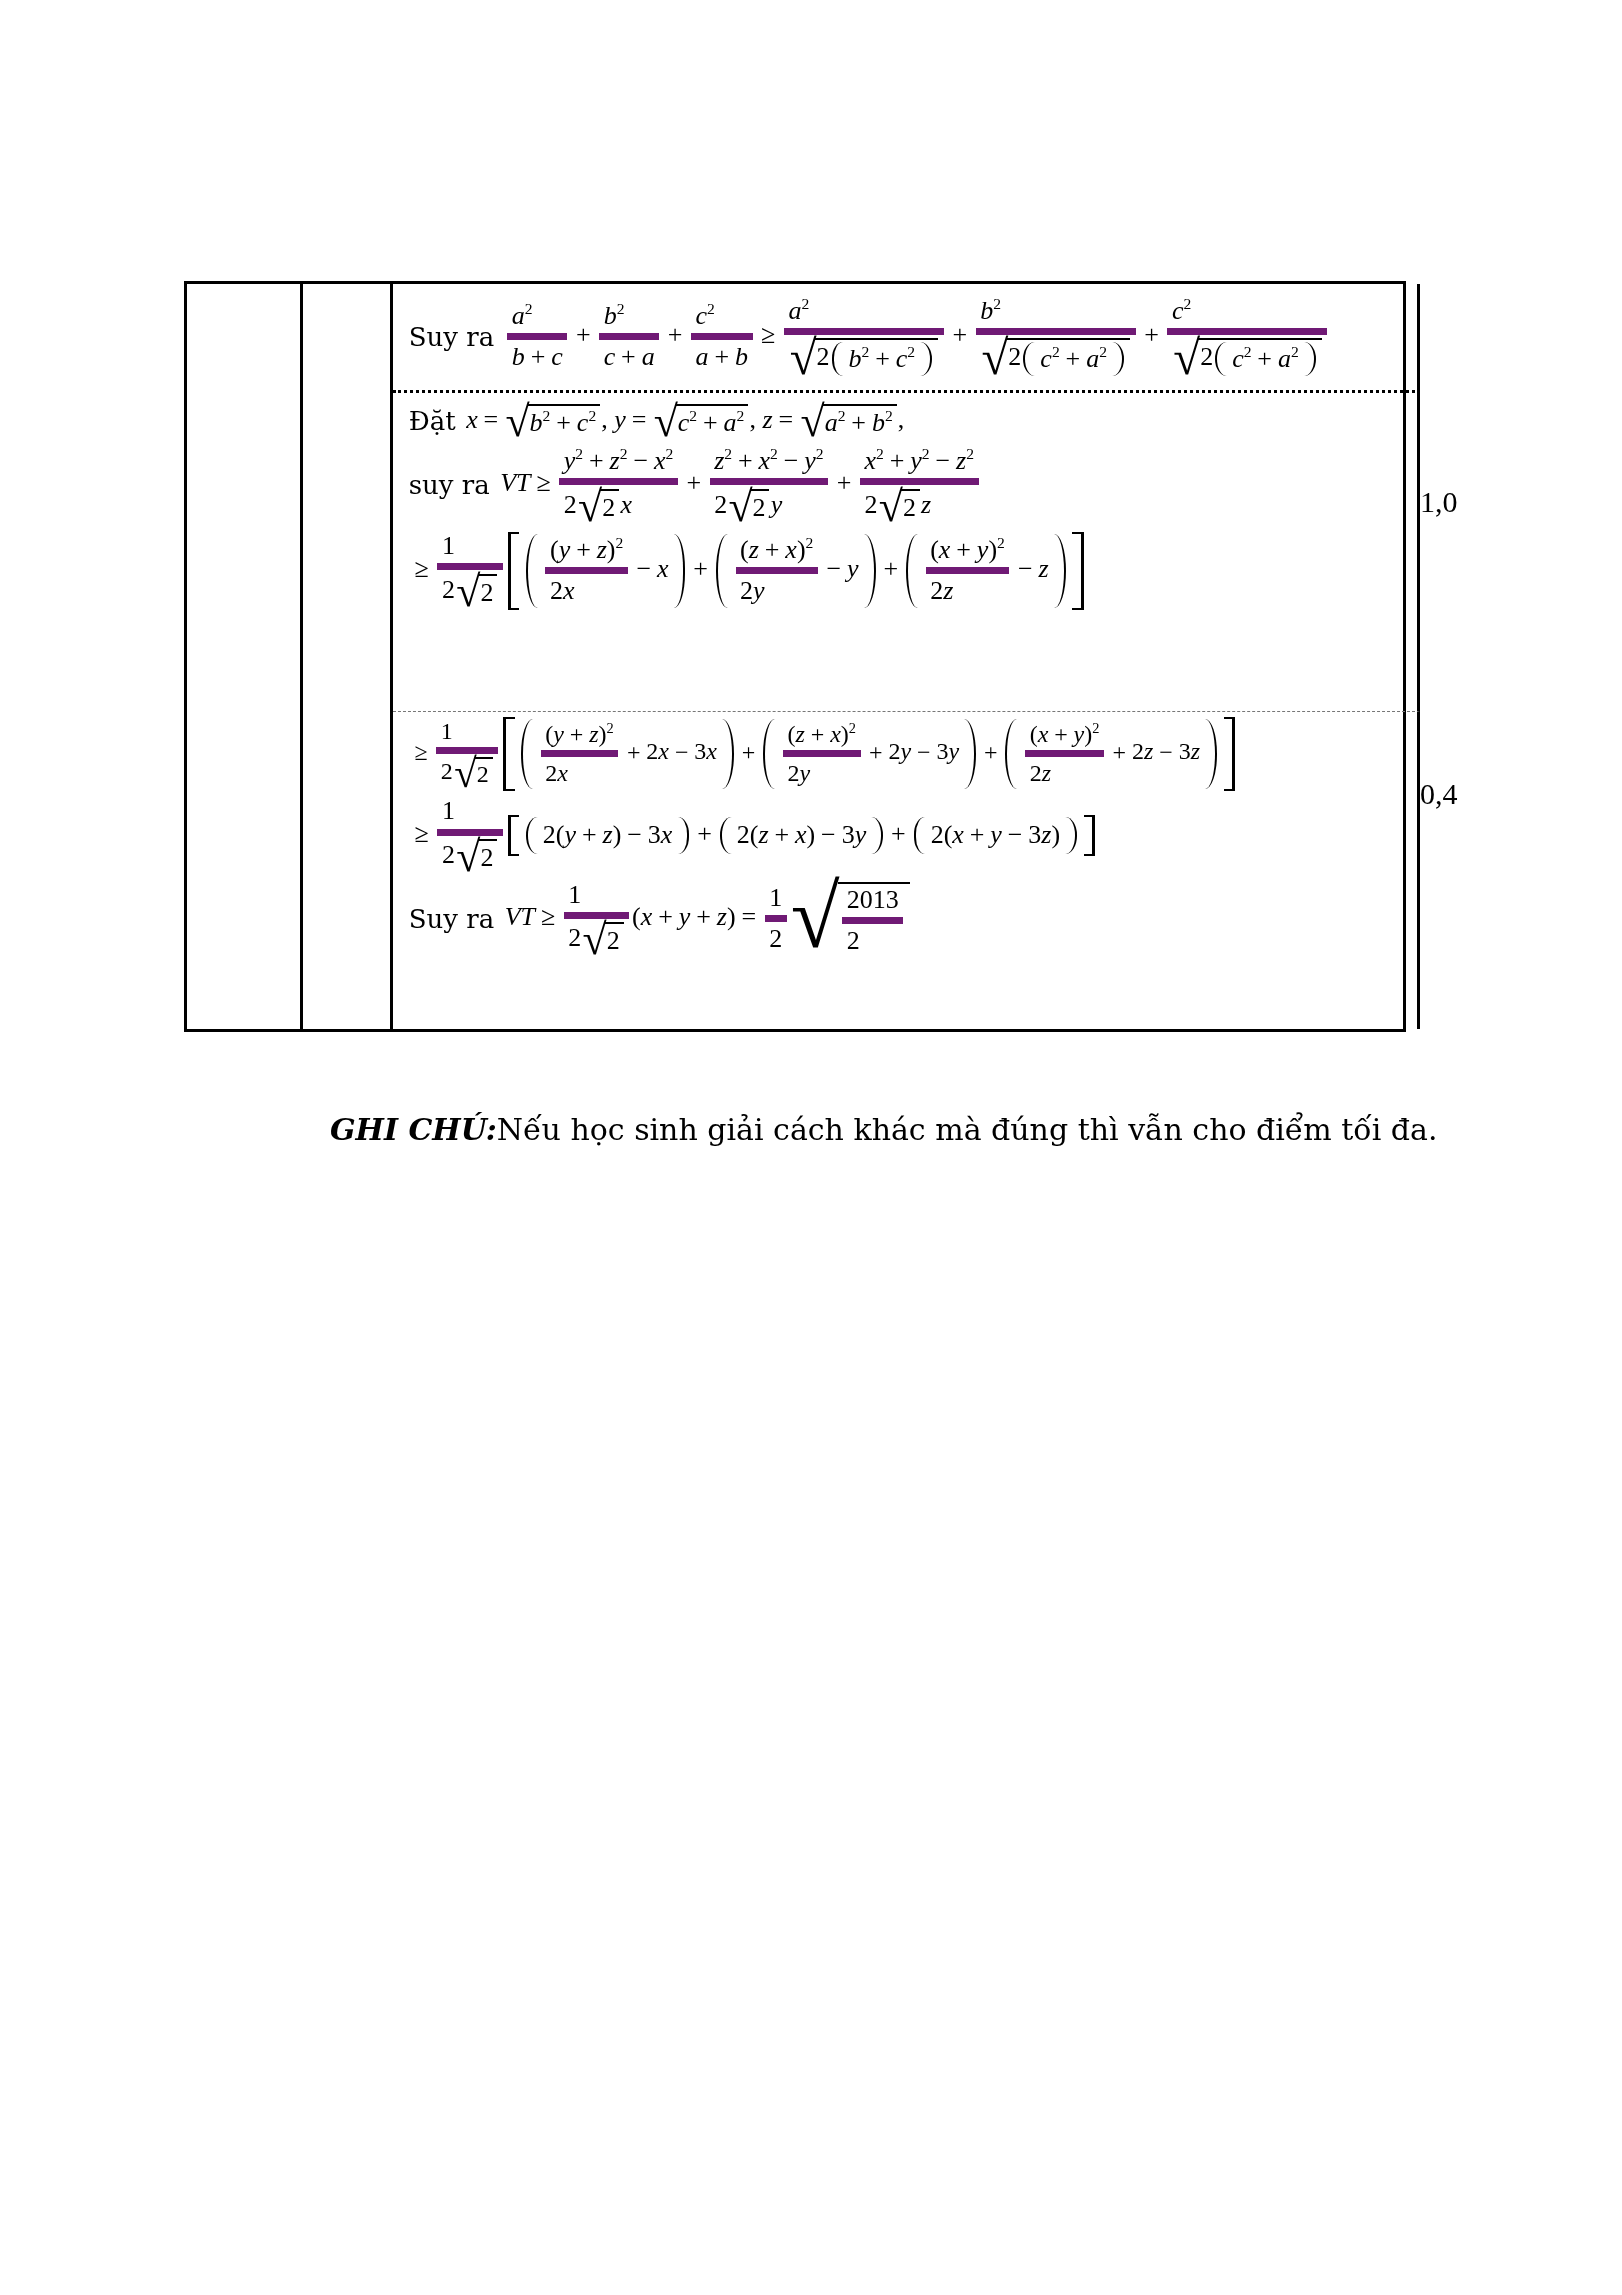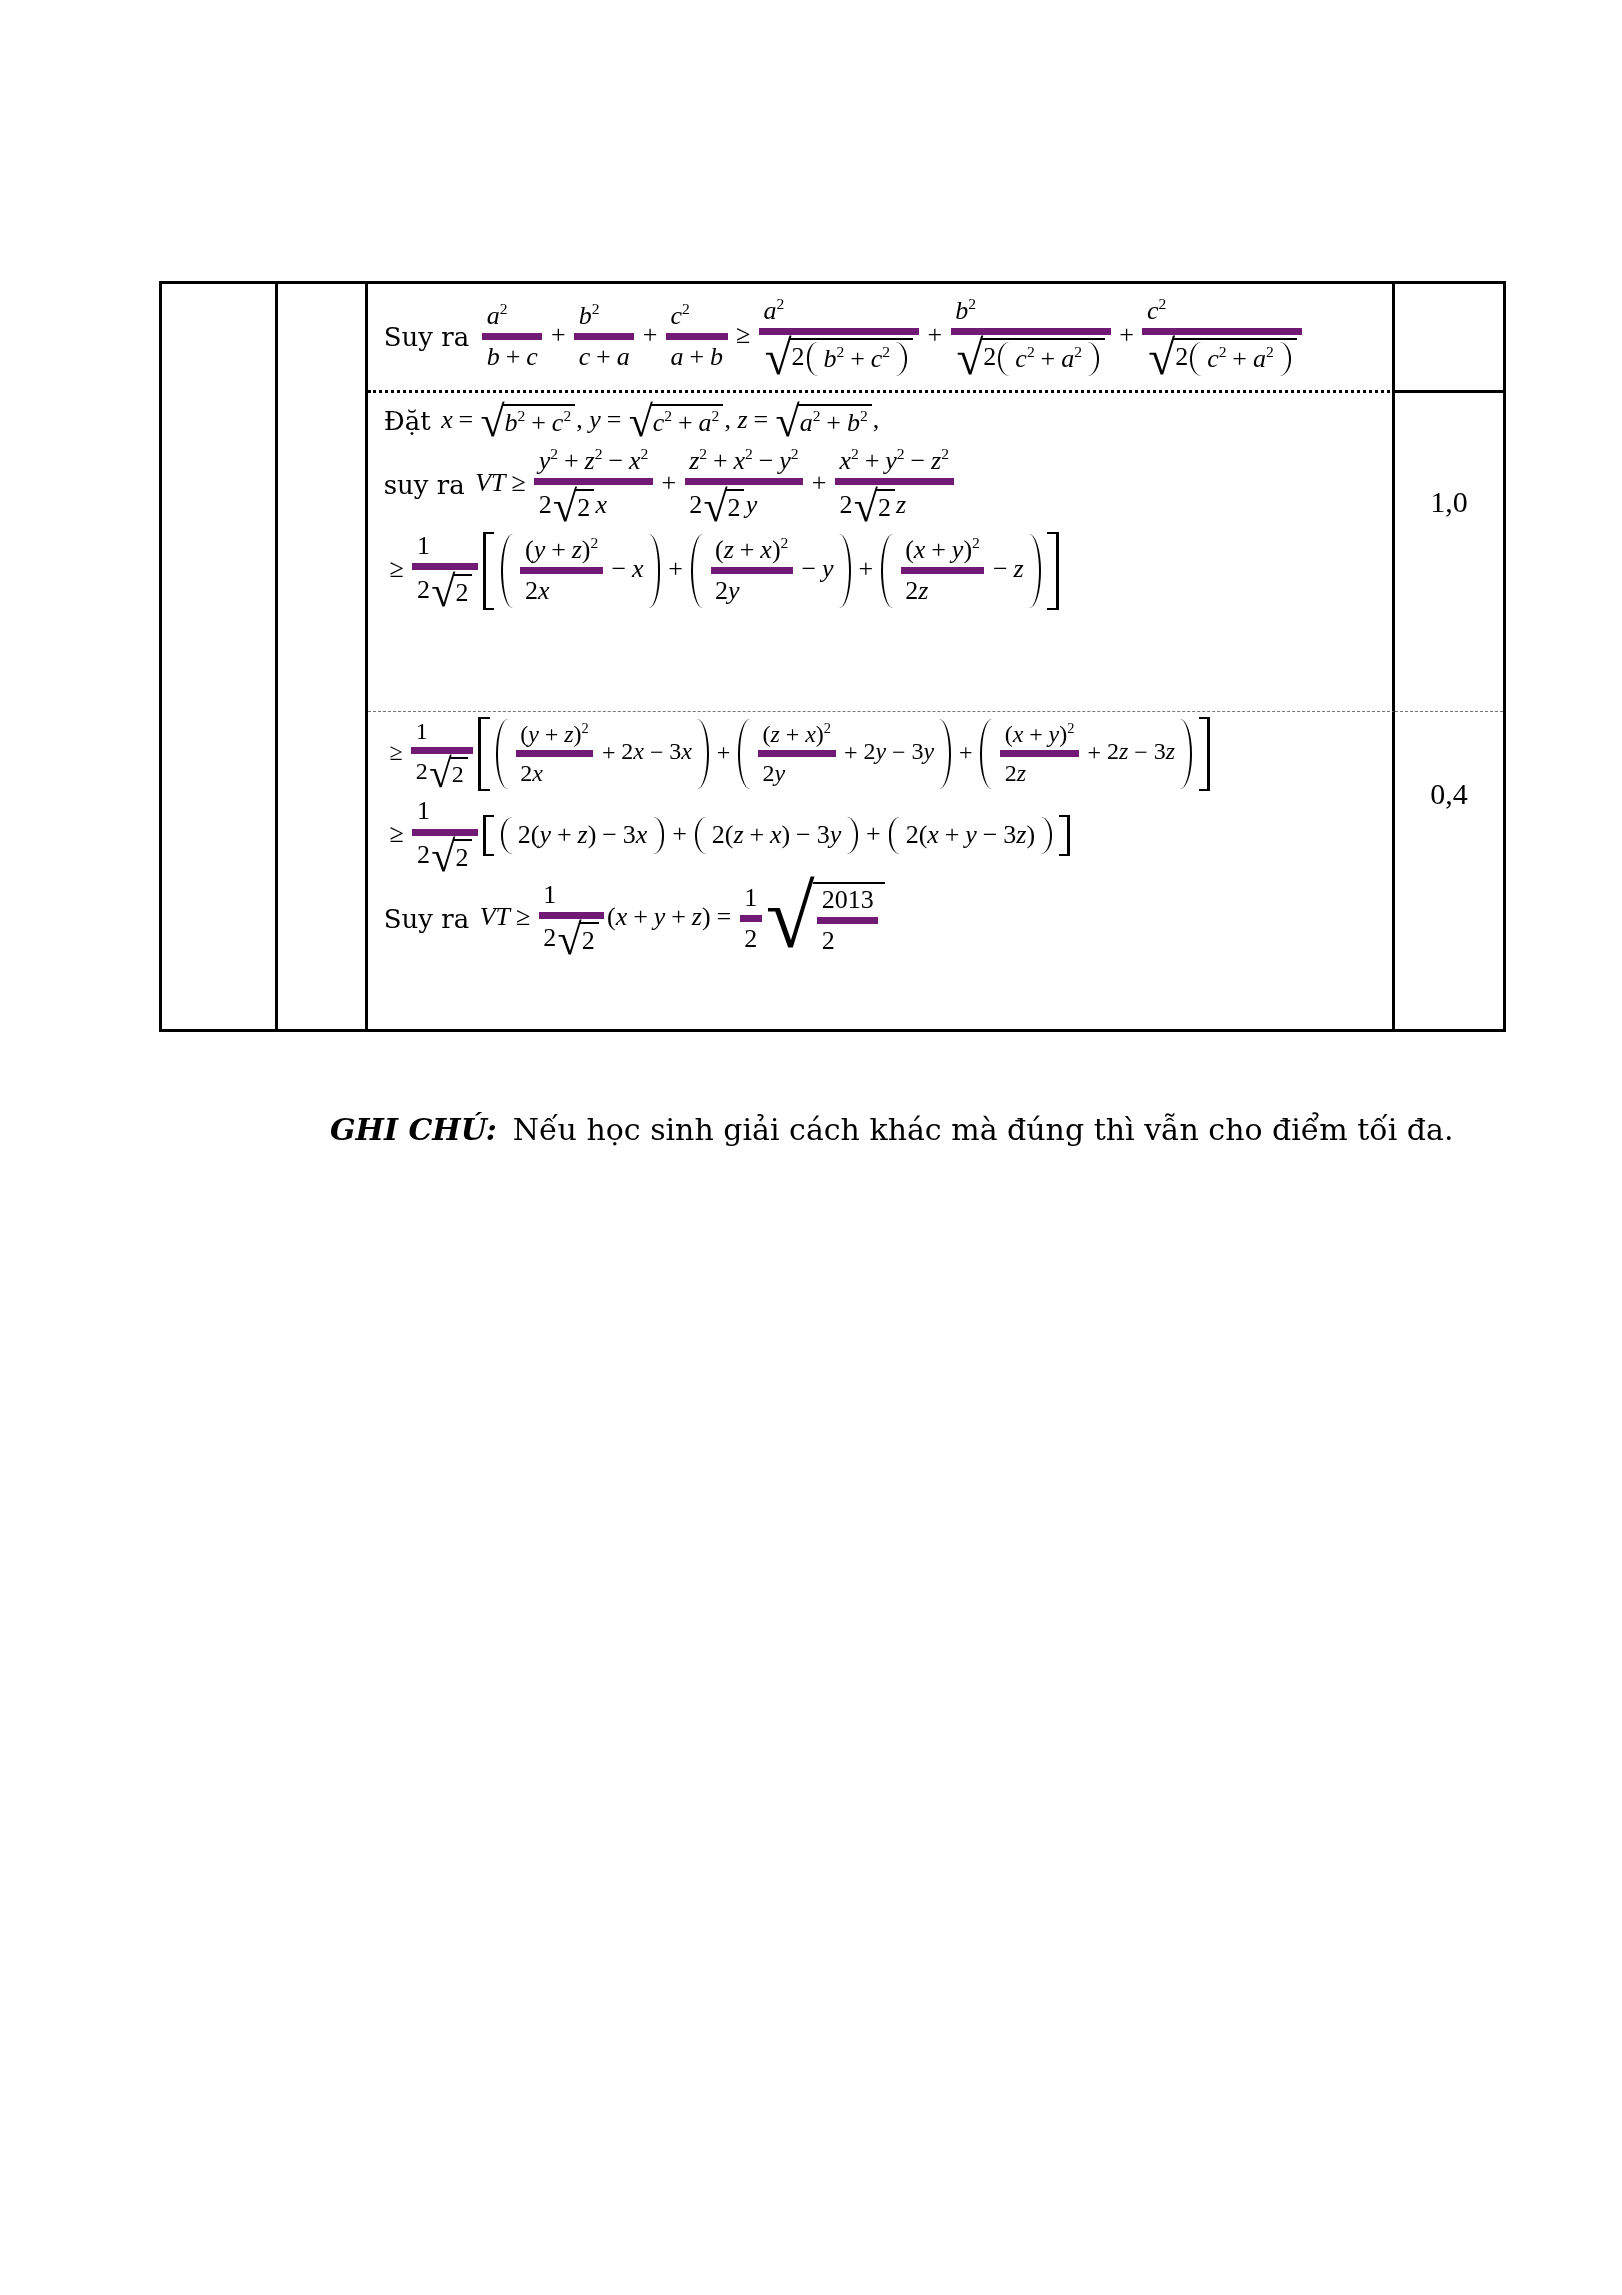--- a/index.html
+++ b/index.html
@@ -1,20 +1,20 @@
 <!DOCTYPE html>
 <html style="font-size:10.5px"><head>
 <meta charset="utf-8">
 <style>
   html,body{margin:0;padding:0;background:#e8e8e8;}
   .page{position:relative;width:1622px;height:2295px;background:#ffffff;overflow:hidden;
         font-family:"Liberation Serif","DejaVu Serif",serif;color:#000;}
 
   
-  .soltable{position:absolute;left:159px;top:281px;width:1347px;height:751px;
+  .soltable{position:absolute;left:184px;top:281px;width:1222px;height:751px;
             box-sizing:border-box;border:3.9px solid #000;
             display:grid;grid-template-columns:116px 90px 1027px 1fr;
             grid-template-rows:109px 319px 1fr;}
   .cell{box-sizing:border-box;min-width:0;min-height:0;}
   .c1{grid-column:1;grid-row:1/4;border-right:3.3px solid #000;}
   .c2{grid-column:2;grid-row:1/4;border-right:3.3px solid #000;}
   .m {grid-column:3;border-right:3.3px solid #000;}
   .s {grid-column:4;text-align:center;font-size:30px;}
   .r1{grid-row:1;display:flex;align-items:center;padding-left:15.7px;}
   .r2{grid-row:2;padding:10.5px 0 0 15.7px;}
@@ -52,21 +52,21 @@
   .pr{width:9.8px;border-right:2.6px solid #000;margin-left:3.9px;
       border-top-right-radius:100% 50%;border-bottom-right-radius:100% 50%;}
   .bl{width:8.5px;border-left:3.3px solid #000;border-top:2.6px solid #000;
       border-bottom:2.6px solid #000;margin-right:3.3px;}
   .br{width:8.5px;border-right:3.3px solid #000;border-top:2.6px solid #000;
       border-bottom:2.6px solid #000;margin-left:3.3px;}
 
   
   .note{position:absolute;left:330px;top:1112px;font-size:30px;
         font-family:"DejaVu Serif","Liberation Serif",serif;}
-  .note .nh{font-weight:bold;font-style:italic;margin-right:16px;}
+  .note .nh{font-weight:bold;font-style:italic;margin-right:0;}
 </style>
 </head>
 <body>
 
 <div class="page">
 
   <div class="soltable">
     <div class="cell c1"></div>
     <div class="cell c2"></div>
 

